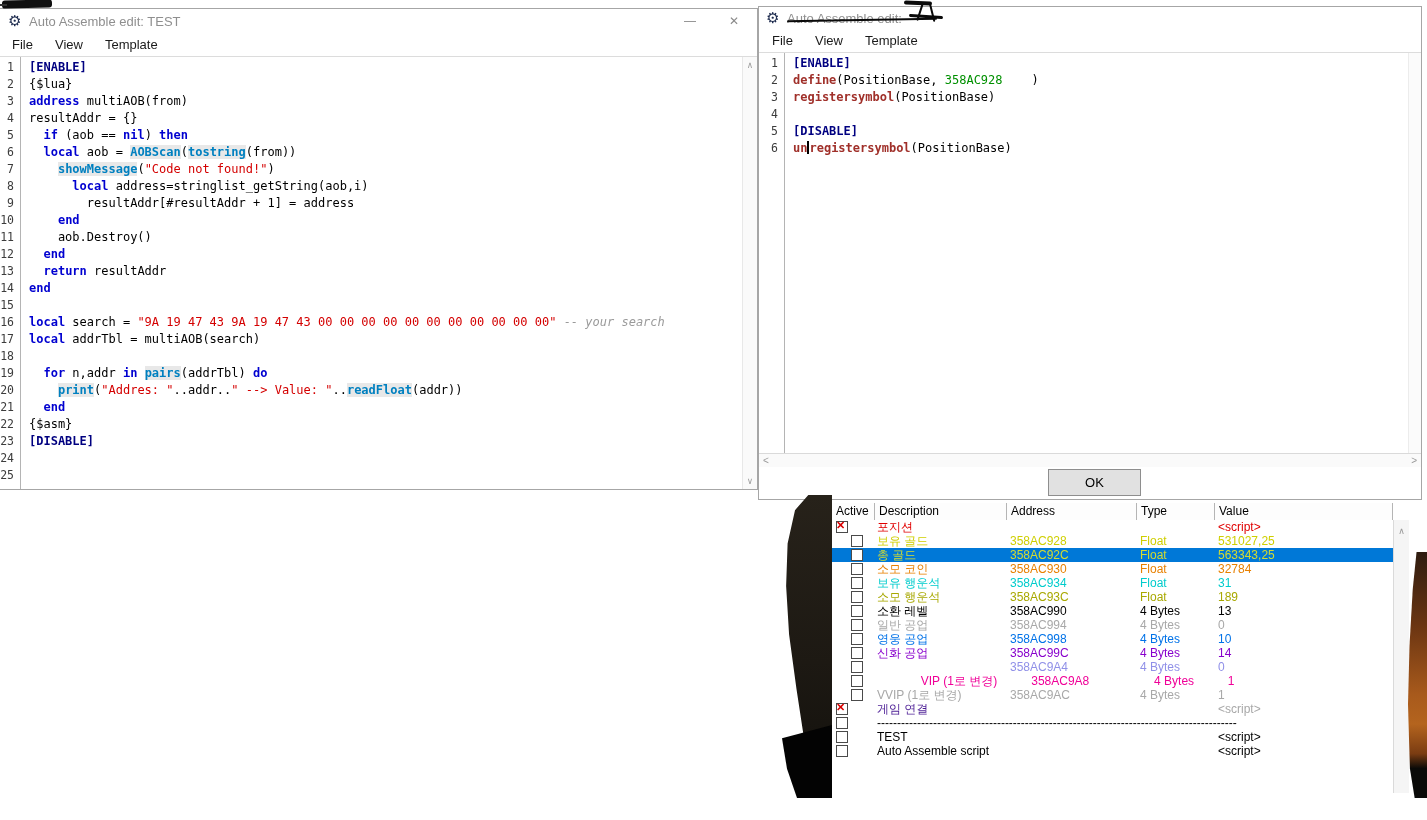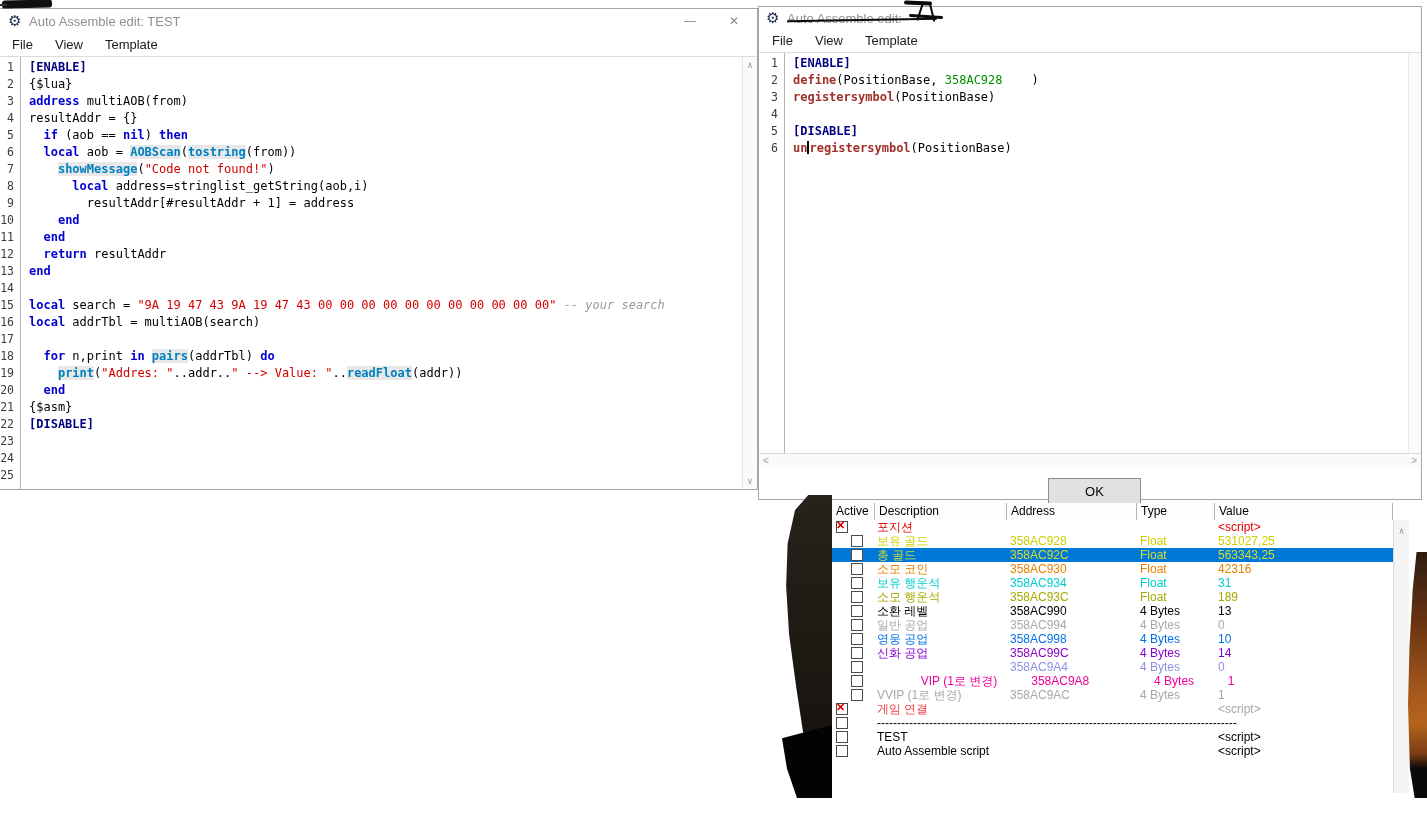--- a/index.html
+++ b/index.html
@@ -112,28 +112,29 @@
           <div class="code-line"><span class="sg-h">[ENABLE]</span></div>
           <div class="code-line"><span class="sg-p">{$lua}</span></div>
           <div class="code-line"><span class="sg-k">address</span><span class="sg-p"> multiAOB(from)</span></div>
           <div class="code-line"><span class="sg-p">resultAddr = {}</span></div>
           <div class="code-line"><span class="sg-p">  </span><span class="sg-k">if</span><span class="sg-p"> (aob == </span><span class="sg-k">nil</span><span class="sg-p">) </span><span class="sg-k">then</span></div>
           <div class="code-line"><span class="sg-p">  </span><span class="sg-k">local</span><span class="sg-p"> aob = </span><span class="sg-f">AOBScan</span><span class="sg-p">(</span><span class="sg-f">tostring</span><span class="sg-p">(from))</span></div>
           <div class="code-line"><span class="sg-p">    </span><span class="sg-f">showMessage</span><span class="sg-p">(</span><span class="sg-s">"Code not found!"</span><span class="sg-p">)</span></div>
           <div class="code-line"><span class="sg-p">      </span><span class="sg-k">local</span><span class="sg-p"> address=stringlist_getString(aob,i)</span></div>
           <div class="code-line"><span class="sg-p">        resultAddr[#resultAddr + 1] = address</span></div>
           <div class="code-line"><span class="sg-p">    </span><span class="sg-k">end</span></div>
+          <div class="code-line"><span class="sg-p">    aob.Destroy()</span></div>
           <div class="code-line"><span class="sg-p">  </span><span class="sg-k">end</span></div>
           <div class="code-line"><span class="sg-p">  </span><span class="sg-k">return</span><span class="sg-p"> resultAddr</span></div>
           <div class="code-line"><span class="sg-k">end</span></div>
           <div class="code-line"></div>
           <div class="code-line"><span class="sg-k">local</span><span class="sg-p"> search = </span><span class="sg-s">"9A 19 47 43 9A 19 47 43 00 00 00 00 00 00 00 00 00 00 00"</span><span class="sg-p"> </span><span class="sg-c">-- your search</span></div>
           <div class="code-line"><span class="sg-k">local</span><span class="sg-p"> addrTbl = multiAOB(search)</span></div>
           <div class="code-line"></div>
-          <div class="code-line"><span class="sg-p">  </span><span class="sg-k">for</span><span class="sg-p"> n,print </span><span class="sg-k">in</span><span class="sg-p"> </span><span class="sg-f">pairs</span><span class="sg-p">(addrTbl) </span><span class="sg-k">do</span></div>
+          <div class="code-line"><span class="sg-p">  </span><span class="sg-k">for</span><span class="sg-p"> n,addr </span><span class="sg-k">in</span><span class="sg-p"> </span><span class="sg-f">pairs</span><span class="sg-p">(addrTbl) </span><span class="sg-k">do</span></div>
           <div class="code-line"><span class="sg-p">    </span><span class="sg-f">print</span><span class="sg-p">(</span><span class="sg-s">"Addres: "</span><span class="sg-p">..addr..</span><span class="sg-s">" --&gt; Value: "</span><span class="sg-p">..</span><span class="sg-f">readFloat</span><span class="sg-p">(addr))</span></div>
           <div class="code-line"><span class="sg-p">  </span><span class="sg-k">end</span></div>
           <div class="code-line"><span class="sg-p">{$asm}</span></div>
           <div class="code-line"><span class="sg-h">[DISABLE]</span></div>
         </div>
       <div class="vscroll" style="right:0; top:0; bottom:0;">
         <span class="sb-arrow" style="top:3px;">∧</span>
         <span class="sb-arrow" style="bottom:3px;">∨</span>
       </div>
     </div>
@@ -171,21 +172,21 @@
           <div class="code-line"><span class="sg-h">[DISABLE]</span></div>
           <div class="code-line"><span class="sg-a">un</span><span class="caret"></span><span class="sg-a">registersymbol</span><span class="sg-p">(PositionBase)</span></div>
         </div>
       <div class="vscroll" style="right:0; top:0; bottom:0; width:13px; border-left:1px solid #ececec; background:#fbfbfb;"></div>
     </div>
     <div class="hscroll" style="top:446px;">
       <span class="sb-arrow-h" style="left:4px;">&lt;</span>
       <span class="sb-arrow-h" style="right:4px;">&gt;</span>
     </div>
     <div class="panel-bottom" style="top:460px;">
-      <button class="ok-button" style="left:289px; top:2px;margin-top:9px;">OK</button>
+      <button class="ok-button" style="left:289px; top:2px;">OK</button>
     </div>
   </div>
 
   <div id="addr-table">
     <div class="tbl-header" id="tbl-header">
         <div class="th" style="width: 43px;">Active</div>
         <div class="th" style="width: 132px;">Description</div>
         <div class="th" style="width: 130px;">Address</div>
         <div class="th" style="width: 78px;">Type</div>
         <div class="th" style="width: 178px;">Value</div>
@@ -220,21 +221,21 @@
           <div class="tcell" style="width: 78px; color: rgb(212, 220, 48); padding-left: 3px;">Float</div>
           <div class="tcell" style="width: 178px; color: rgb(212, 220, 48); padding-left: 3px;">563343,25</div>
         </div>
         <div class="trow">
           <div class="tcell" style="width: 43px;">
             <div class="cb" style="margin-left: 19px;"></div>
           </div>
           <div class="tcell" style="width: 132px; color: rgb(232, 128, 0); padding-left: 2px;">소모 코인</div>
           <div class="tcell" style="width: 130px; color: rgb(232, 128, 0); padding-left: 3px;">358AC930</div>
           <div class="tcell" style="width: 78px; color: rgb(232, 128, 0); padding-left: 3px;">Float</div>
-          <div class="tcell" style="width: 178px; color: rgb(232, 128, 0); padding-left: 3px;">42316</div>
+          <div class="tcell" style="width: 178px; color: rgb(232, 128, 0); padding-left: 3px;">32784</div>
         </div>
         <div class="trow">
           <div class="tcell" style="width: 43px;">
             <div class="cb" style="margin-left: 19px;"></div>
           </div>
           <div class="tcell" style="width: 132px; color: rgb(0, 204, 204); padding-left: 2px;">보유 행운석</div>
           <div class="tcell" style="width: 130px; color: rgb(0, 204, 204); padding-left: 3px;">358AC934</div>
           <div class="tcell" style="width: 78px; color: rgb(0, 204, 204); padding-left: 3px;">Float</div>
           <div class="tcell" style="width: 178px; color: rgb(0, 204, 204); padding-left: 3px;">31</div>
         </div>
@@ -309,21 +310,21 @@
           <div class="tcell" style="width: 130px; color: rgb(168, 168, 168); padding-left: 3px;">358AC9AC</div>
           <div class="tcell" style="width: 78px; color: rgb(168, 168, 168); padding-left: 3px;">4 Bytes</div>
           <div class="tcell" style="width: 178px; color: rgb(168, 168, 168); padding-left: 3px;">1</div>
         </div>
         <div class="trow">
           <div class="tcell" style="width: 43px;">
             <div class="cb" style="margin-left: 4px;">
               <span class="x">✕</span>
             </div>
           </div>
-          <div class="tcell" style="width: 132px; color: #ef4444; padding-left: 2px; font-family: Liberation Serif, serif;">게임 연결</div>
+          <div class="tcell" style="width: 132px; color: #4c1d95; padding-left: 2px;">게임 연결</div>
           <div class="tcell" style="width: 130px; color: rgb(168, 168, 168); padding-left: 3px;"></div>
           <div class="tcell" style="width: 78px; color: rgb(168, 168, 168); padding-left: 3px;"></div>
           <div class="tcell" style="width: 178px; color: rgb(168, 168, 168); padding-left: 3px;">&lt;script&gt;</div>
         </div>
         <div class="trow">
           <div class="tcell" style="width: 43px;">
             <div class="cb" style="margin-left: 4px;"></div>
           </div>
           <div class="tcell spanwide" style="width: 518px; color: rgb(0, 0, 0); padding-left: 2px;">------------------------------------------------------------------------------------------</div>
         </div>

